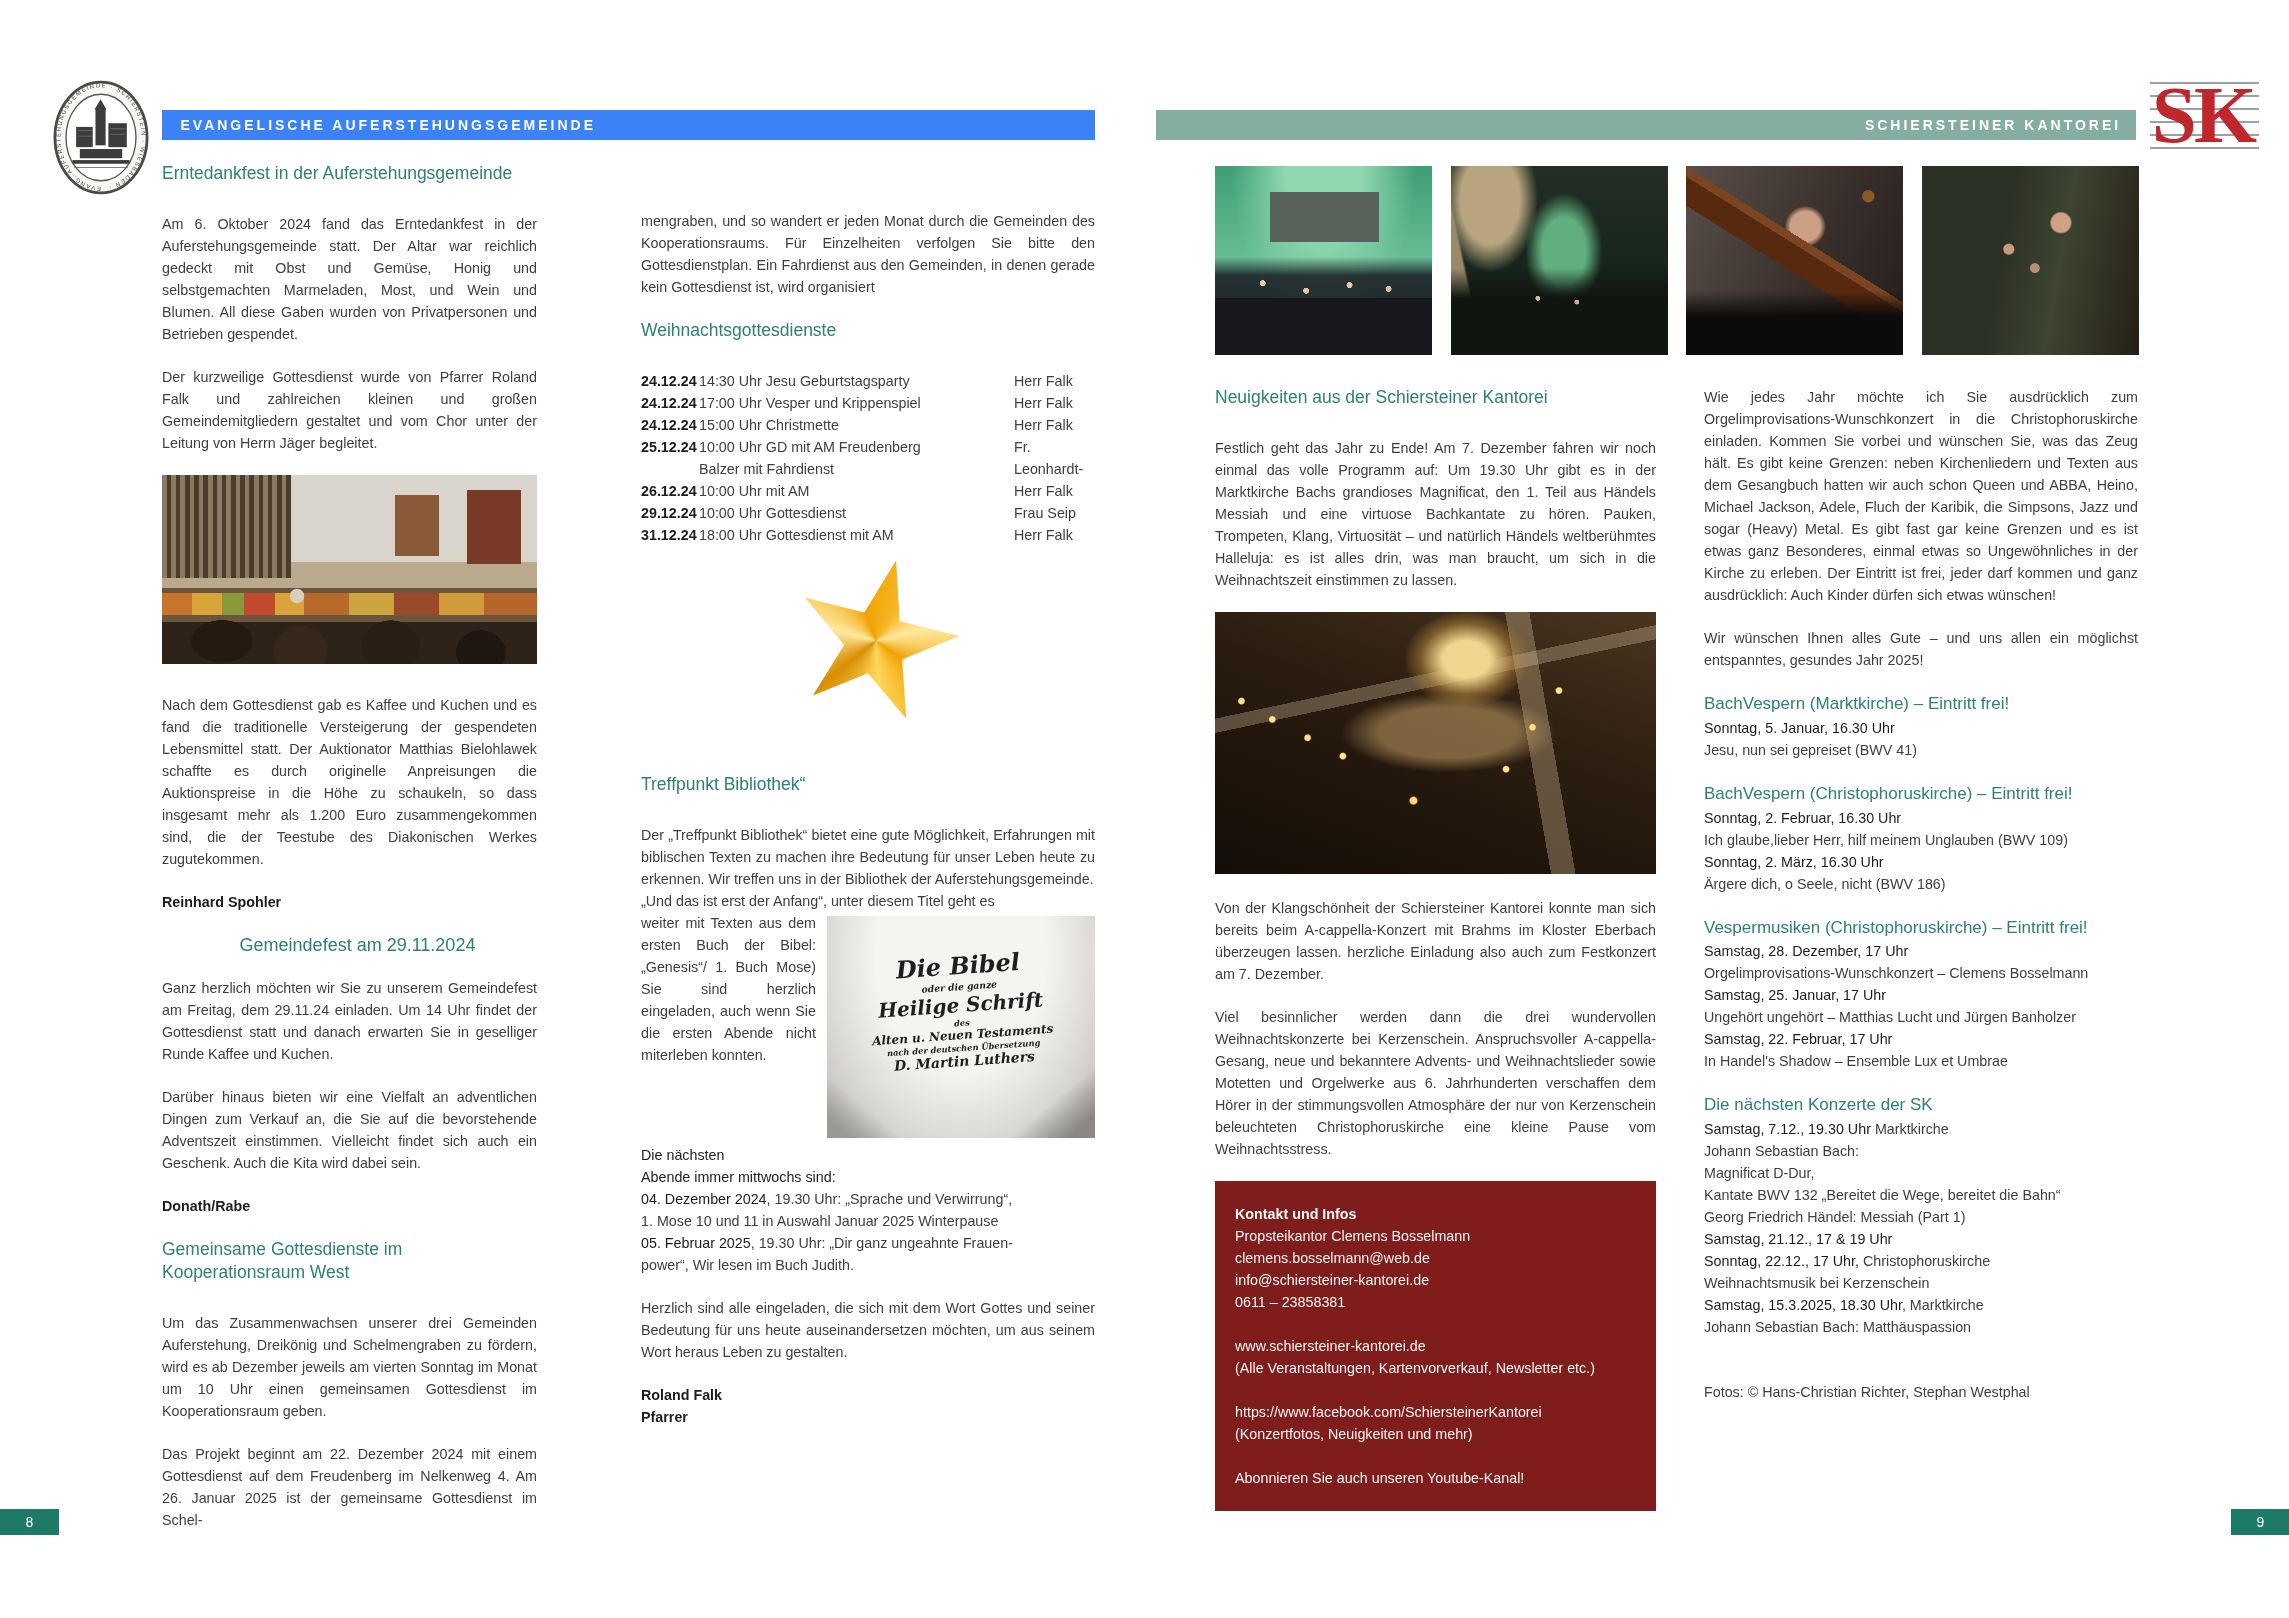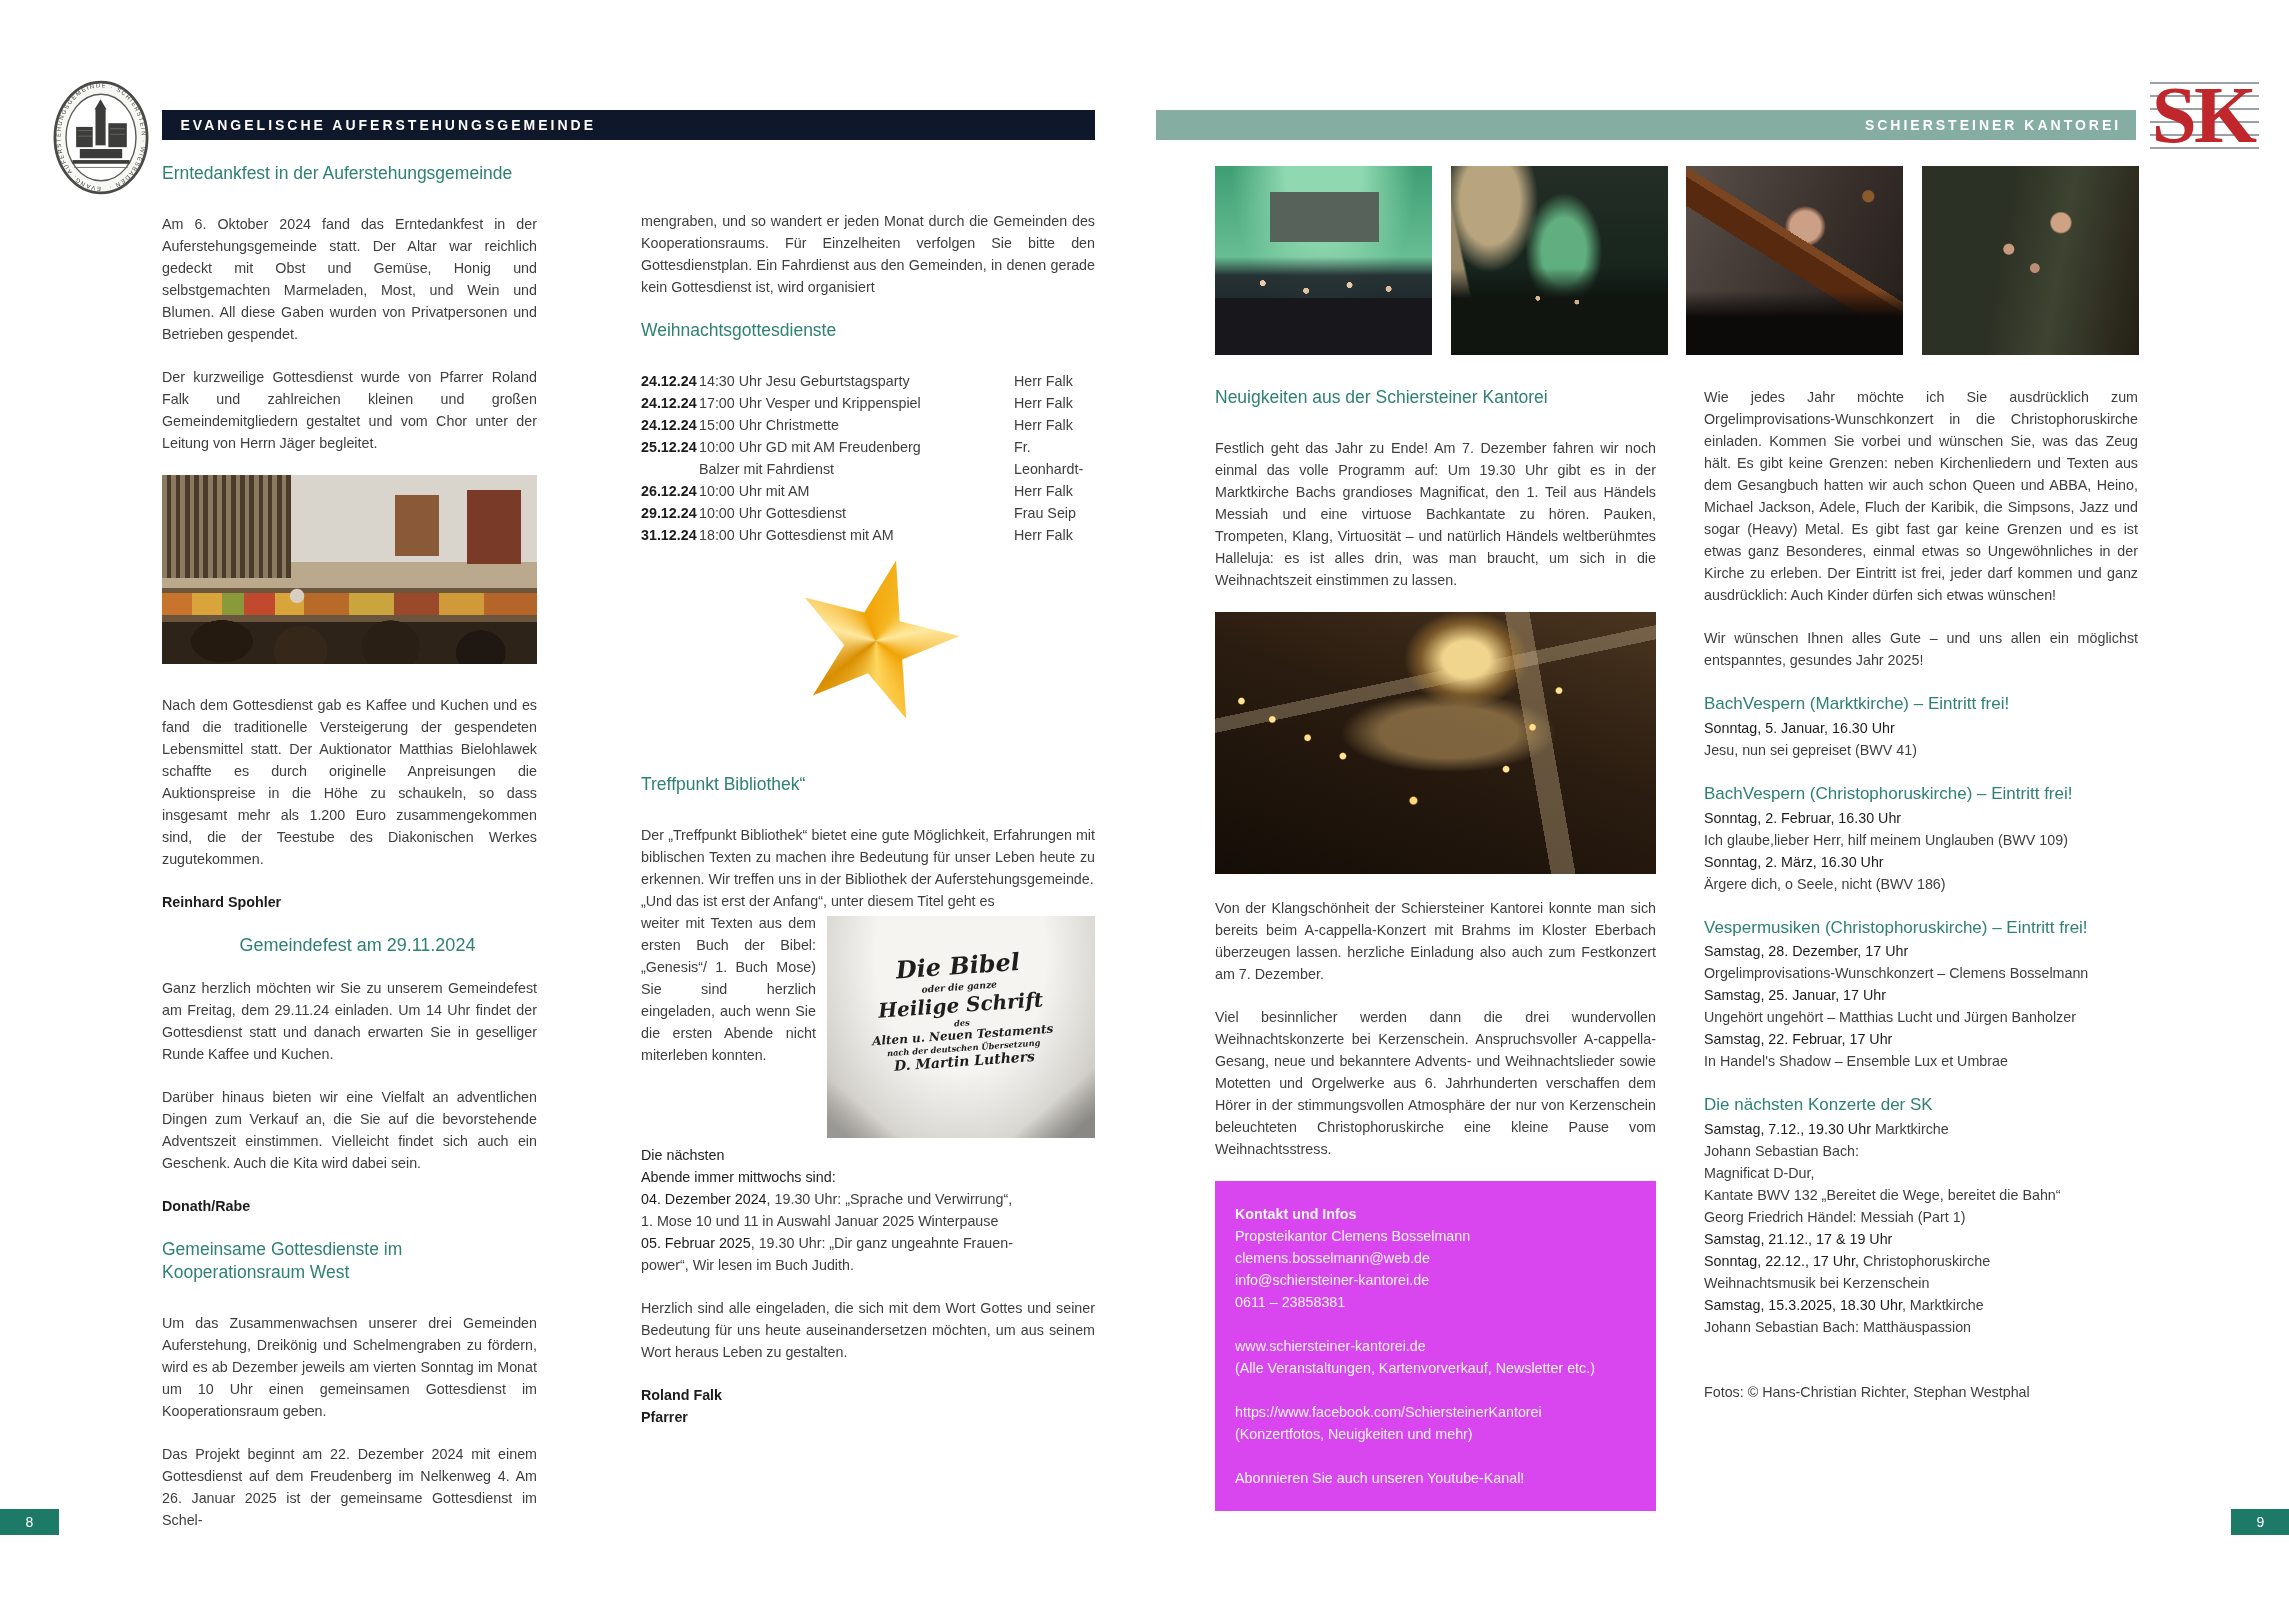--- a/index.html
+++ b/index.html
@@ -2,21 +2,21 @@
 <html style="font-size:14.8px"><head>
 <meta charset="utf-8">
 <style>
   html,body{margin:0;padding:0;background:#e8e8e8;}
   #page{position:relative;width:2290px;height:1619px;background:#ffffff;overflow:hidden;
         font-family:"Liberation Sans",sans-serif;color:#3e3e3e;}
 
   
   .banner{position:absolute;top:110px;height:30px;line-height:30px;color:#fff;
           font-weight:bold;font-size:14px;letter-spacing:3px;box-sizing:border-box;white-space:nowrap;}
-  .banner-left{left:162px;width:933px;background:#0f172a;padding-left:18.5px;}
+  .banner-left{left:162px;width:933px;background:#3b82f6;padding-left:18.5px;}
   .banner-right{left:1156px;width:980px;background:#85ada2;text-align:right;padding-right:14.8px;}
 
   
   .seal{position:absolute;left:52px;top:79px;}
 
   
   .sk-logo{position:absolute;left:2150px;top:76px;width:109px;height:79px;}
   .sk-staff{position:absolute;left:0;top:5.5px;right:0;height:68px;
     background:repeating-linear-gradient(180deg,#9aa0a4 0 1.8px,transparent 1.8px 13px);}
   .sk-letter{position:absolute;font-family:"Liberation Serif",serif;font-weight:bold;
@@ -126,21 +126,21 @@
       radial-gradient(circle 5.5px at 66% 60%, #ffe49a 0 50%, rgba(255,180,60,.5) 62%, transparent 72%),
       radial-gradient(circle 5.5px at 72% 44%, #ffdf8e 0 50%, rgba(255,180,60,.5) 62%, transparent 72%),
       radial-gradient(circle 5.5px at 78% 30%, #ffe49a 0 50%, rgba(255,180,60,.5) 62%, transparent 72%),
       radial-gradient(ellipse 83px 65px at 57% 18%, #f0d58e 0 28%, rgba(190,140,60,.5) 55%, transparent 75%),
       radial-gradient(ellipse 138px 51px at 53% 46%, rgba(230,190,120,.45) 0 50%, transparent 78%),
       linear-gradient(168deg,transparent 0 30%,rgba(215,195,160,.32) 30% 34%,transparent 34%),
       linear-gradient(260deg,transparent 0 26%,rgba(200,175,135,.38) 26% 31%,transparent 31%),
       linear-gradient(200deg,#4a3520 0%,#2a1c10 45%,#140d07 100%);}
 
   
-  .kontakt{margin-top:7.4px;background:#d946ef;color:#f2f6f4;padding:22px 20px;text-align:left;}
+  .kontakt{margin-top:7.4px;background:#7f1d1d;color:#f2f6f4;padding:22px 20px;text-align:left;}
   .kontakt-title{font-weight:bold;margin-bottom:0;}
   .kline{min-height:22px;}
   .wrap-block{overflow:hidden;}
   .clear{clear:both;}
 </style>
 </head>
 <body>
 
 <div id="page">
 

